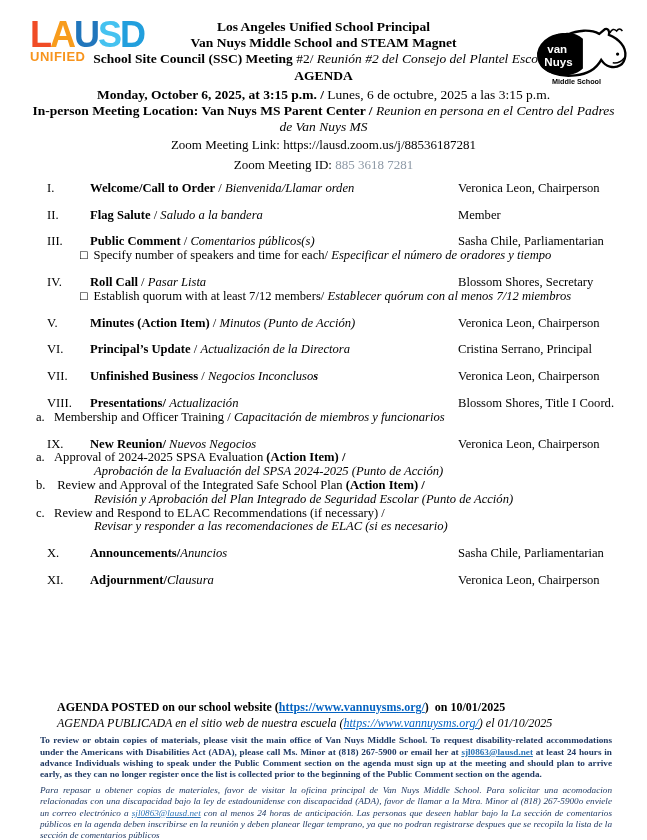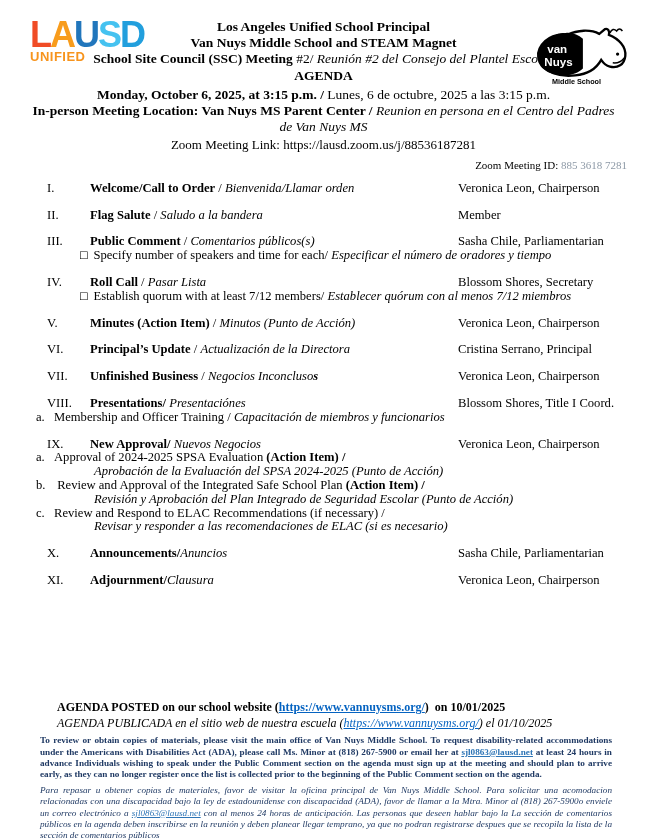--- a/index.html
+++ b/index.html
@@ -10,21 +10,21 @@
   .lausd{position:absolute;left:30px;top:20px;line-height:1;}
   .lausd-word{font-family:"Liberation Sans","DejaVu Sans",sans-serif;font-weight:bold;
               font-size:36px;letter-spacing:-2px;line-height:30px;}
   .lausd-unified{font-family:"Liberation Sans","DejaVu Sans",sans-serif;font-weight:bold;
                  font-size:13px;letter-spacing:.5px;line-height:14px;}
   .vnlogo{position:absolute;right:14px;top:26px;}
   
   .hc{text-align:center;padding:19px 20px 0 20px;font-size:13.5px;line-height:16.2px;}
   .hc .l5{margin-top:3px;}
   .hc .l8{margin-top:2px;font-size:13px;}
-  .hc .l9{margin-top:3px;font-size:11px;text-align:right;}
+  .hc .l9{margin-top:3px;font-size:13px;}
   .zoom-id-value{color:var(--zoomid);}
   
   .sb{font-weight:bold;}
   .si{font-style:italic;}
   .sbi{font-weight:bold;font-style:italic;}
   .sr{}
   .lnk{text-decoration:underline;color:var(--link);cursor:pointer;}
   
   .items{margin-top:9px;}
   .item{margin-bottom:13px;}
@@ -131,29 +131,29 @@
       <div class="item">
         <div class="irow">
           <span class="inum sr">VII.</span>
           <span class="ititle"><span class="sb">Unfinished Business</span><span class="sr"> / </span><span class="si">Negocios Inconcluso</span><span class="sbi">s</span></span>
           <span class="iperson">Veronica Leon, Chairperson</span>
         </div>
       </div>
       <div class="item">
         <div class="irow">
           <span class="inum sr">VIII.</span>
-          <span class="ititle"><span class="sb">Presentations/</span><span class="sr"> </span><span class="si">Presentaciónes</span></span>
+          <span class="ititle"><span class="sb">Presentations/</span><span class="sr"> </span><span class="si">Actualización</span></span>
           <span class="iperson">Blossom Shores, Title I Coord.</span>
         </div>
         <div class="sub alpha"><span class="alpham">a.</span><span class="sr">Membership and Officer Training / </span><span class="si">Capacitación de miembros y funcionarios</span></div>
       </div>
       <div class="item">
         <div class="irow">
           <span class="inum sr">IX.</span>
-          <span class="ititle"><span class="sb">New Approval/</span><span class="sr"> </span><span class="si">Nuevos Negocios</span></span>
+          <span class="ititle"><span class="sb">New Reunion/</span><span class="sr"> </span><span class="si">Nuevos Negocios</span></span>
           <span class="iperson">Veronica Leon, Chairperson</span>
         </div>
         <div class="sub alpha"><span class="alpham">a.</span><span class="sr">Approval of 2024-2025 SPSA Evaluation </span><span class="sb">(Action Item) /</span></div>
         <div class="sub cont"><span class="si">Aprobación de la Evaluación del SPSA 2024-2025 (Punto de Acción)</span></div>
         <div class="sub alpha"><span class="alpham">b.</span><span class="sr"> Review and Approval of the Integrated Safe School Plan </span><span class="sb">(Action Item) /</span></div>
         <div class="sub cont"><span class="si">Revisión y Aprobación del Plan Integrado de Seguridad Escolar (Punto de Acción)</span></div>
         <div class="sub alpha"><span class="alpham">c.</span><span class="sr">Review and Respond to ELAC Recommendations (if necessary) /</span></div>
         <div class="sub cont"><span class="si">Revisar y responder a las recomendaciones de ELAC (si es necesario)</span></div>
       </div>
       <div class="item">

